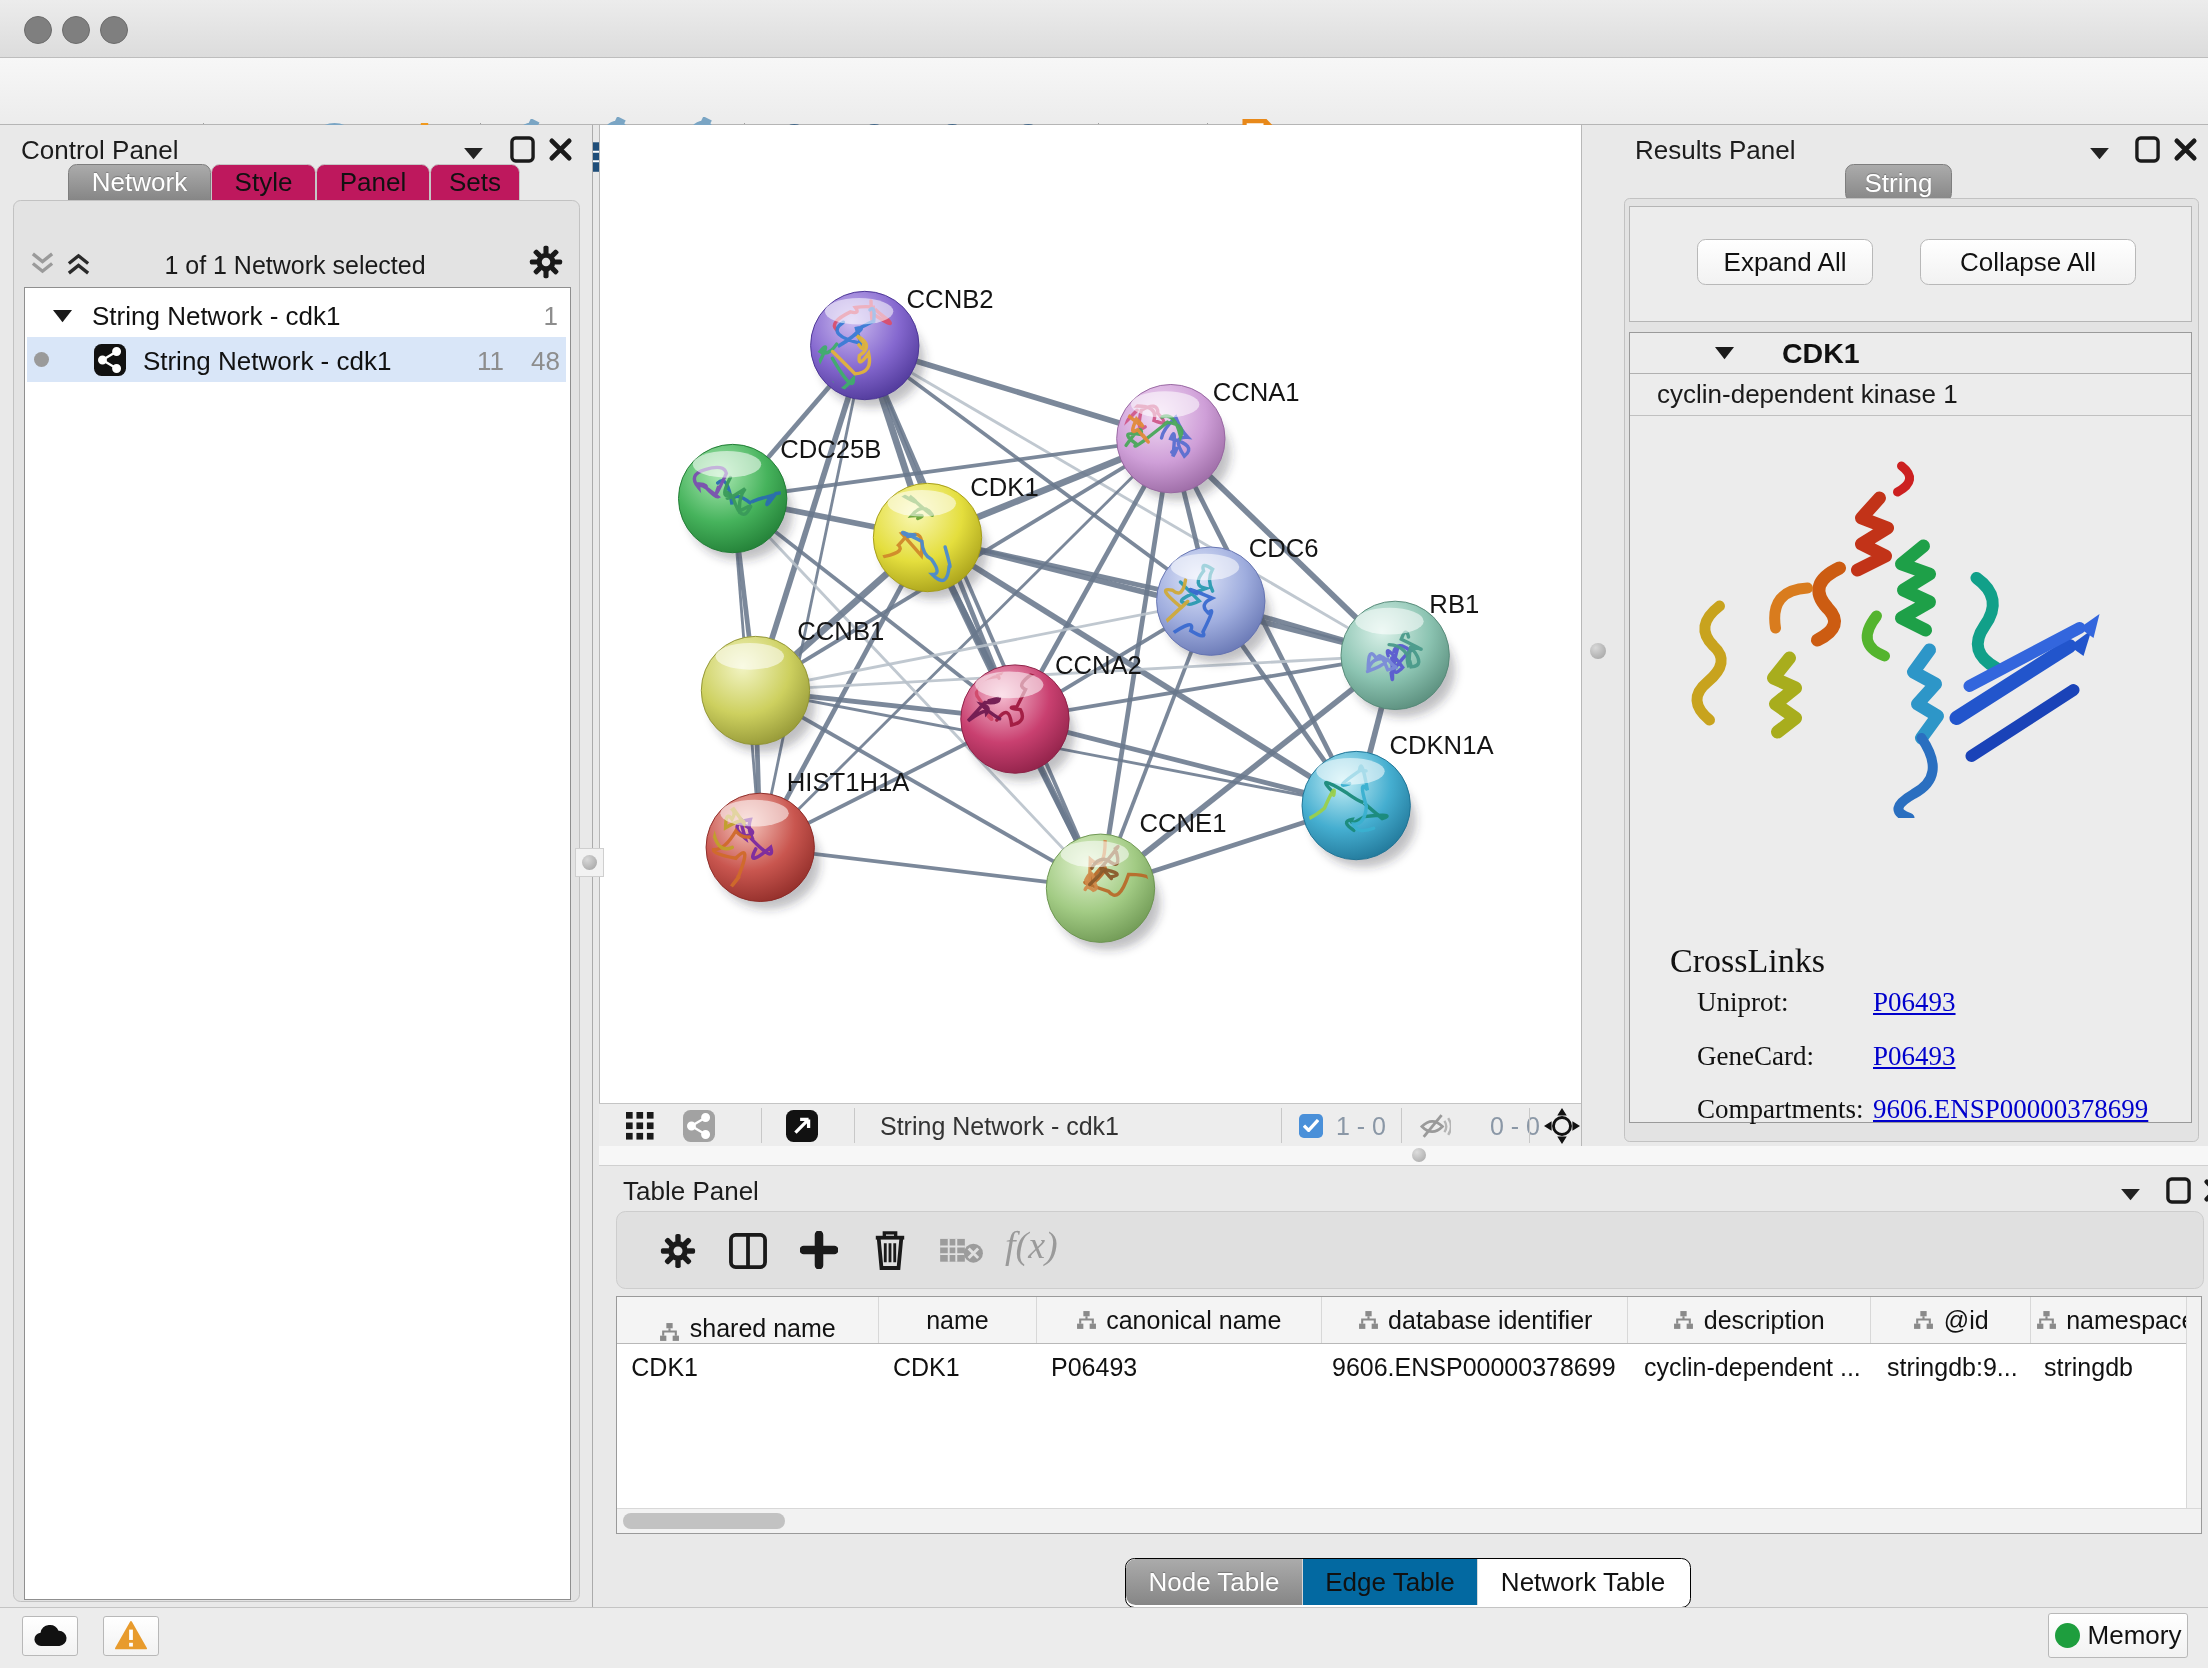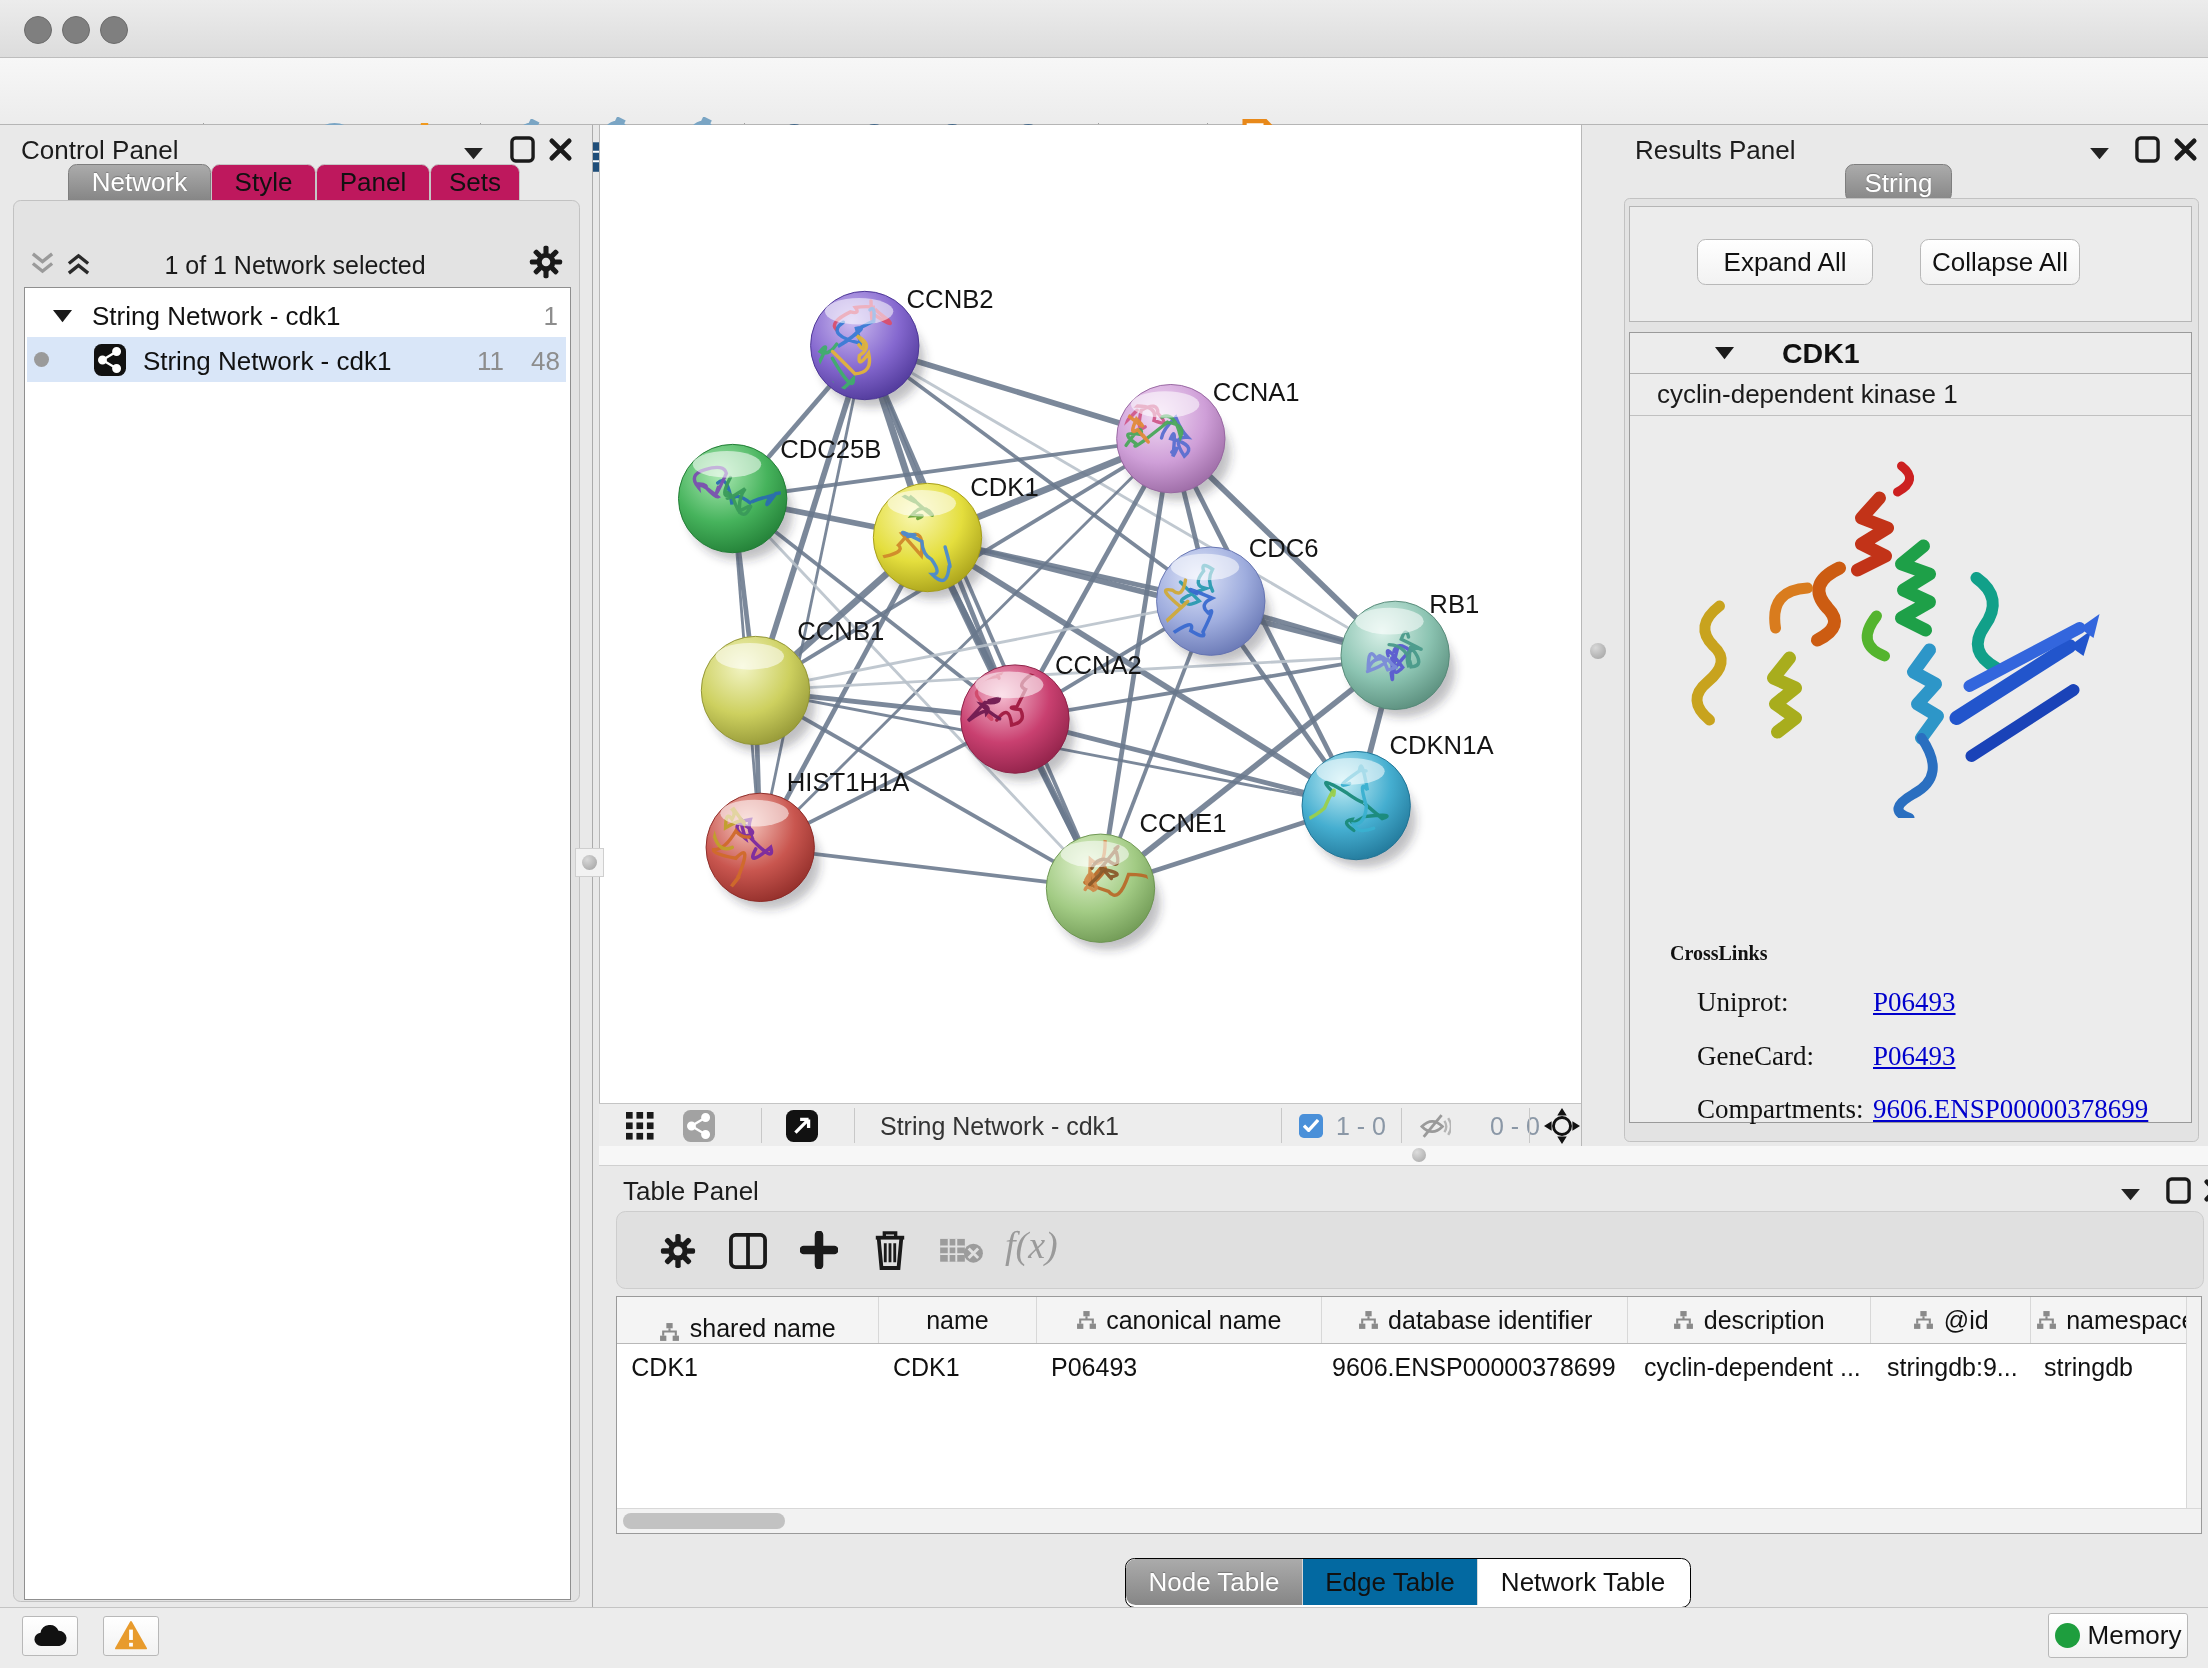--- a/index.html
+++ b/index.html
@@ -596,21 +596,21 @@
     <svg class="abs" style="left:559px;top:12.4px;" width="25" height="25" viewBox="0 0 26 26">
         <path d="M4 4 L22 22 M22 4 L4 22" stroke="#1a1a1a" stroke-width="5" stroke-linecap="round"></path>
       </svg>
 
     <div class="abs tab sel" style="left:231px;top:39px;width:107px;height:38px;border-radius:8.6px;">String</div>
 
     <div class="abs" style="left:9.5px;top:73px;width:573px;height:942px;background:#e3e3e3;border:1px solid #c2c2c2;border-radius:5.7px;"></div>
 
     <div class="abs" style="left:15px;top:81px;width:561px;height:114px;background:#ececec;border:1px solid #b5b5b5;">
       <div class="abs btn" style="left:67px;top:32px;width:176px;height:46px;">Expand All</div>
-      <div class="abs btn" style="left:290px;top:32px;width:160px;height:46px;">Collapse All</div>
+      <div class="abs btn" style="left:290px;top:32px;width:216px;height:46px;">Collapse All</div>
     </div>
 
     <div class="abs" style="left:15px;top:207px;width:561px;height:789px;background:#ececec;border:1px solid #9a9a9a;">
       <div class="abs" style="left:0;top:0;width:561px;height:40px;border-bottom:1px solid #b0b0b0;">
         <svg class="abs" style="left:84px;top:13.3px;" width="21" height="14.3" viewBox="0 0 22 15">
             <path d="M1 1 h20 l-10 13 Z" fill="#1a1a1a"></path>
           </svg>
         <span class="abs" style="left:152px;top:3.8px;font-size:28.5px;font-weight:bold;color:#111;">CDK1</span>
       </div>
       <div class="abs" style="left:0;top:40px;width:561px;height:42px;border-bottom:1px solid #c0c0c0;">
@@ -631,21 +631,21 @@
           <path d="M258 212 l-16 22 l22 12 l-18 20 l20 12 l-16 22" stroke="#2d96c8" stroke-width="13"></path>
           <path d="M250 300 q26 38 -8 56 q-28 16 -4 24" stroke="#2a6fc0" stroke-width="10"></path>
           <path d="M285 280 L398 208" stroke="#2255cc" stroke-width="14"></path>
           <path d="M298 248 L408 190" stroke="#3366dd" stroke-width="12"></path>
           <path d="M300 318 L402 252" stroke="#1a43b8" stroke-width="12"></path>
         </g>
         <path d="M398 208 l22 -16 l-8 26 Z" fill="#2255cc"></path>
         <path d="M408 190 l20 -14 l-6 24 Z" fill="#3366dd"></path>
       </svg>
 
-      <div class="abs serif" style="left:40px;top:609px;font-size:20px;font-weight:bold;color:#111;">CrossLinks</div>
+      <div class="abs serif" style="left:40px;top:609px;font-size:34px;font-weight:normal;color:#111;">CrossLinks</div>
       <div class="abs serif" style="left:67px;top:654px;font-size:27px;color:#111;">Uniprot:</div>
       <a class="abs link" style="left:243px;top:654px;">P06493</a>
       <div class="abs serif" style="left:67px;top:708px;font-size:27px;color:#111;">GeneCard:</div>
       <a class="abs link" style="left:243px;top:708px;">P06493</a>
       <div class="abs serif" style="left:67px;top:761px;font-size:27px;color:#111;">Compartments:</div>
       <a class="abs link" style="left:243px;top:761px;">9606.ENSP00000378699</a>
       <div class="abs serif" style="left:67px;top:814px;font-size:27px;color:#111;">Tissues:</div>
       <a class="abs link" style="left:243px;top:814px;">9606.ENSP00000378699</a>
       <div class="abs serif" style="left:67px;top:867px;font-size:27px;color:#111;">Pharos:</div>
       <a class="abs link" style="left:243px;top:867px;">P06493</a>

